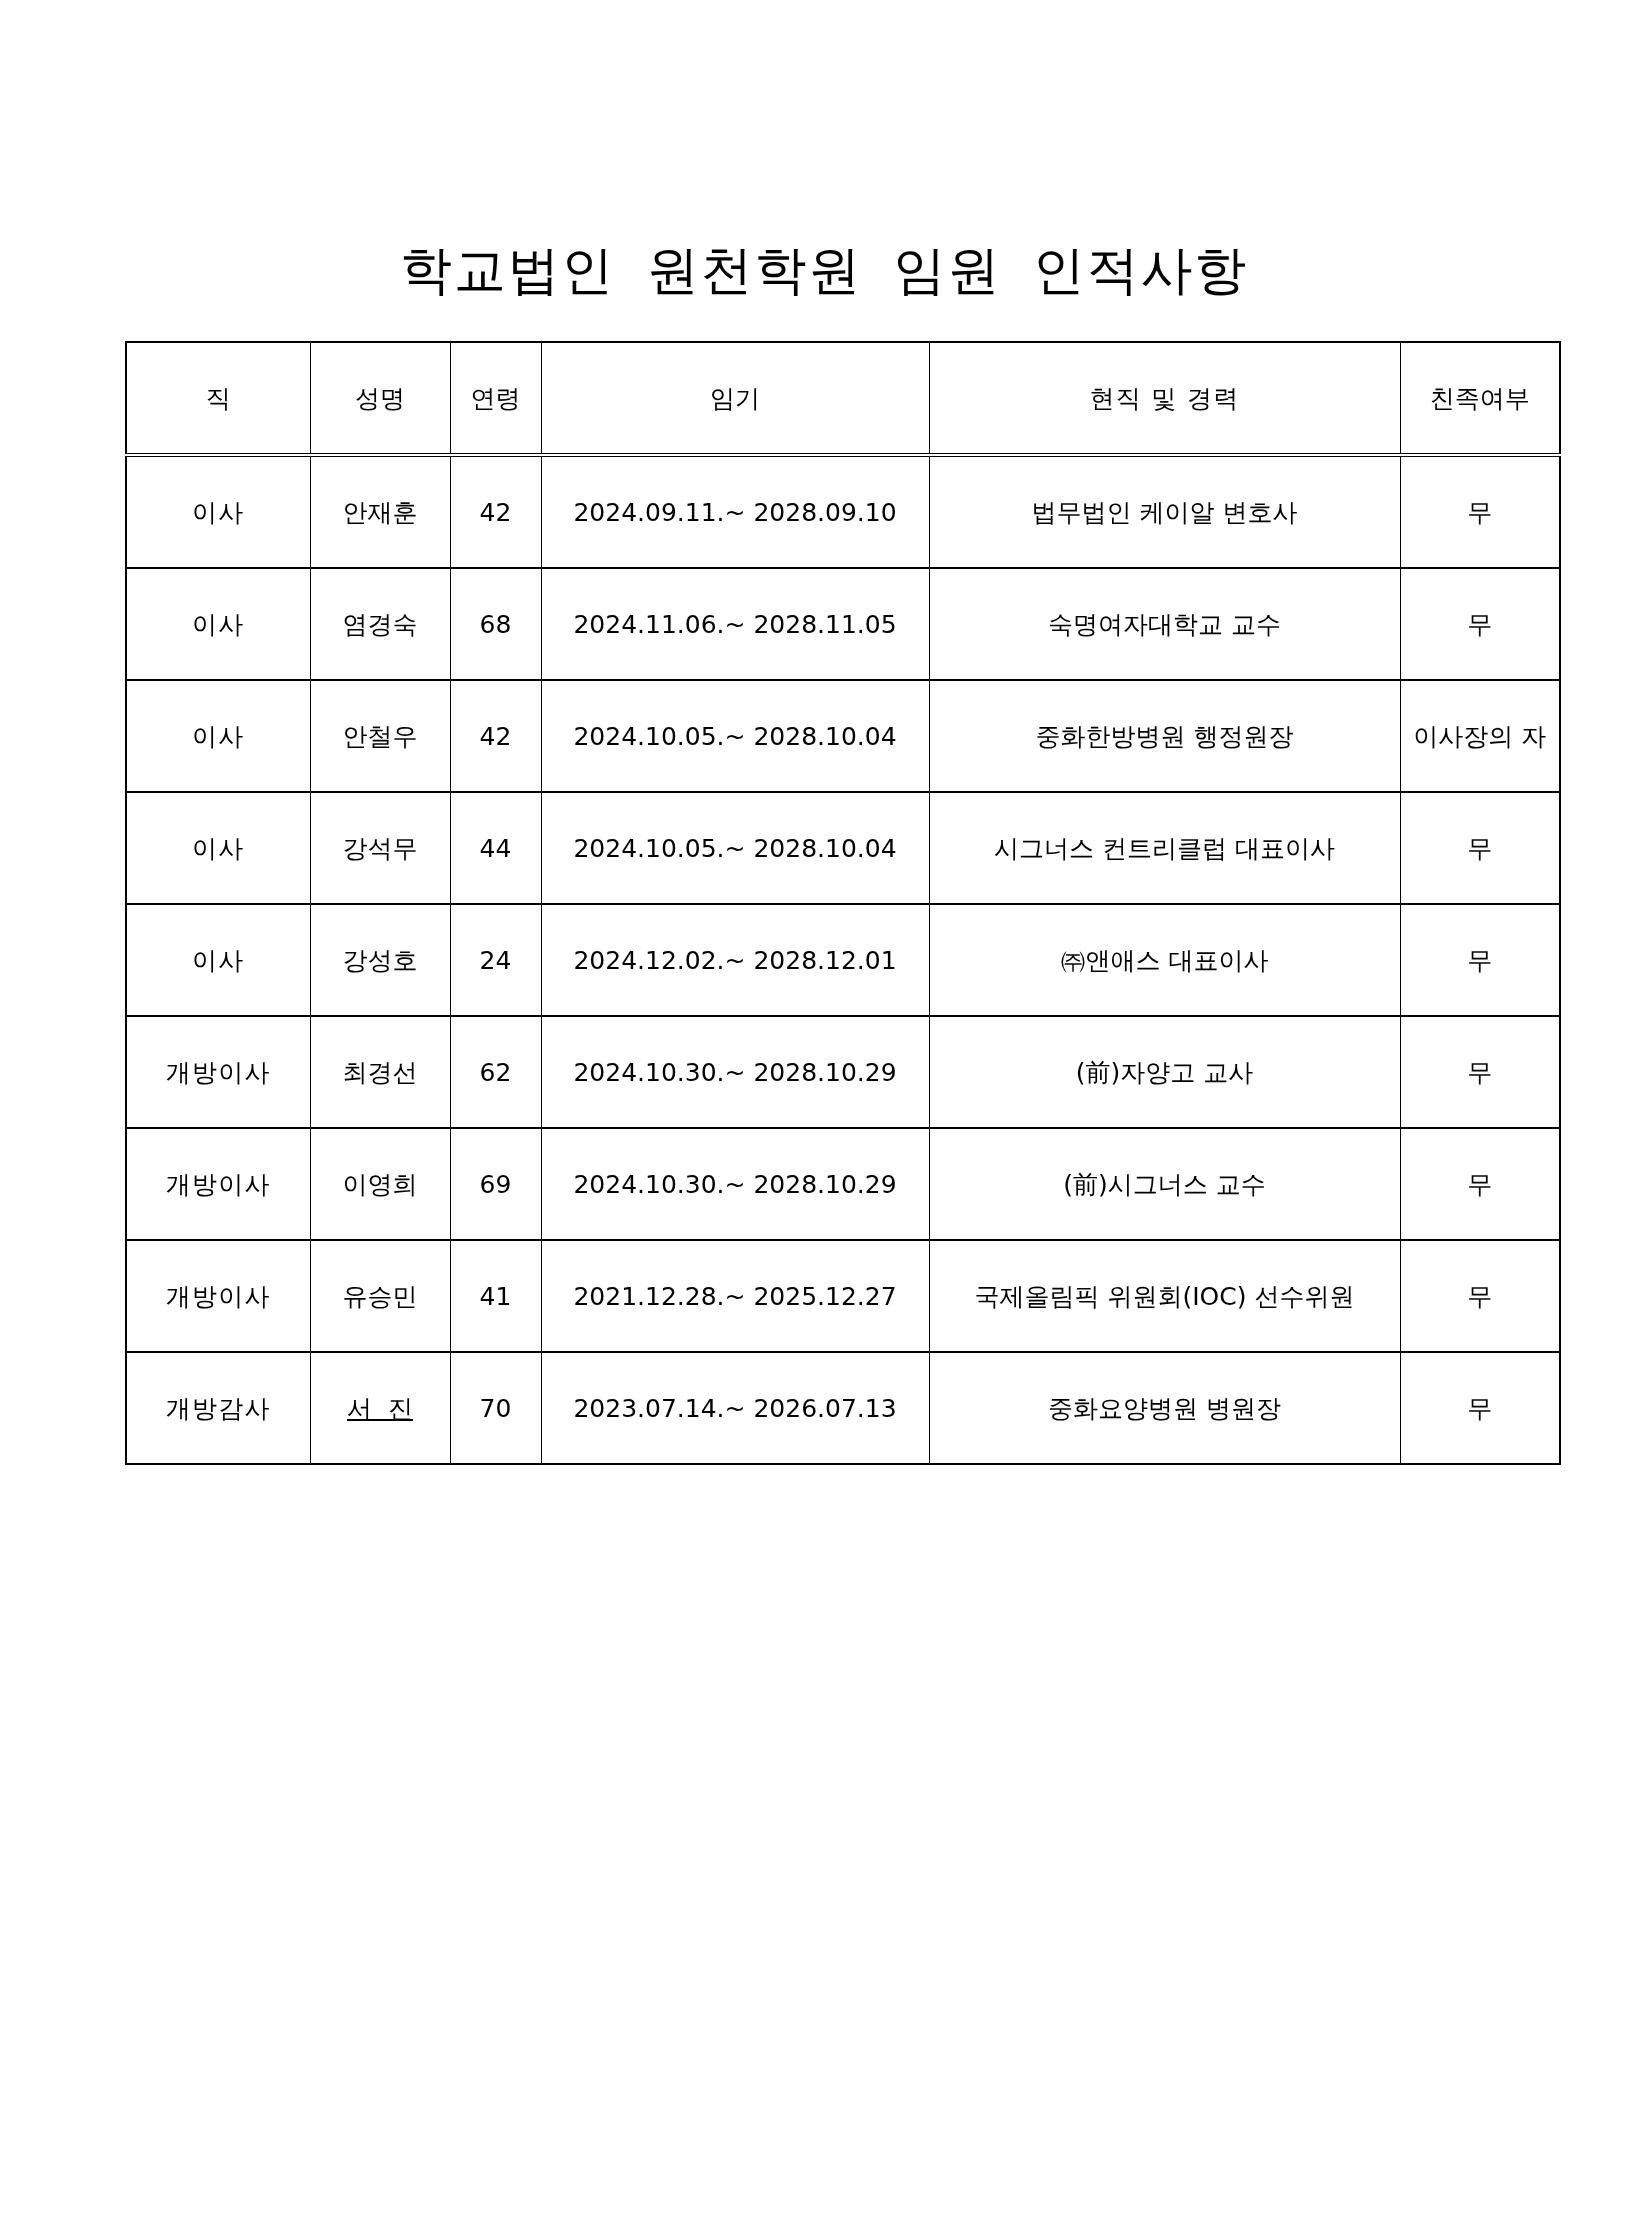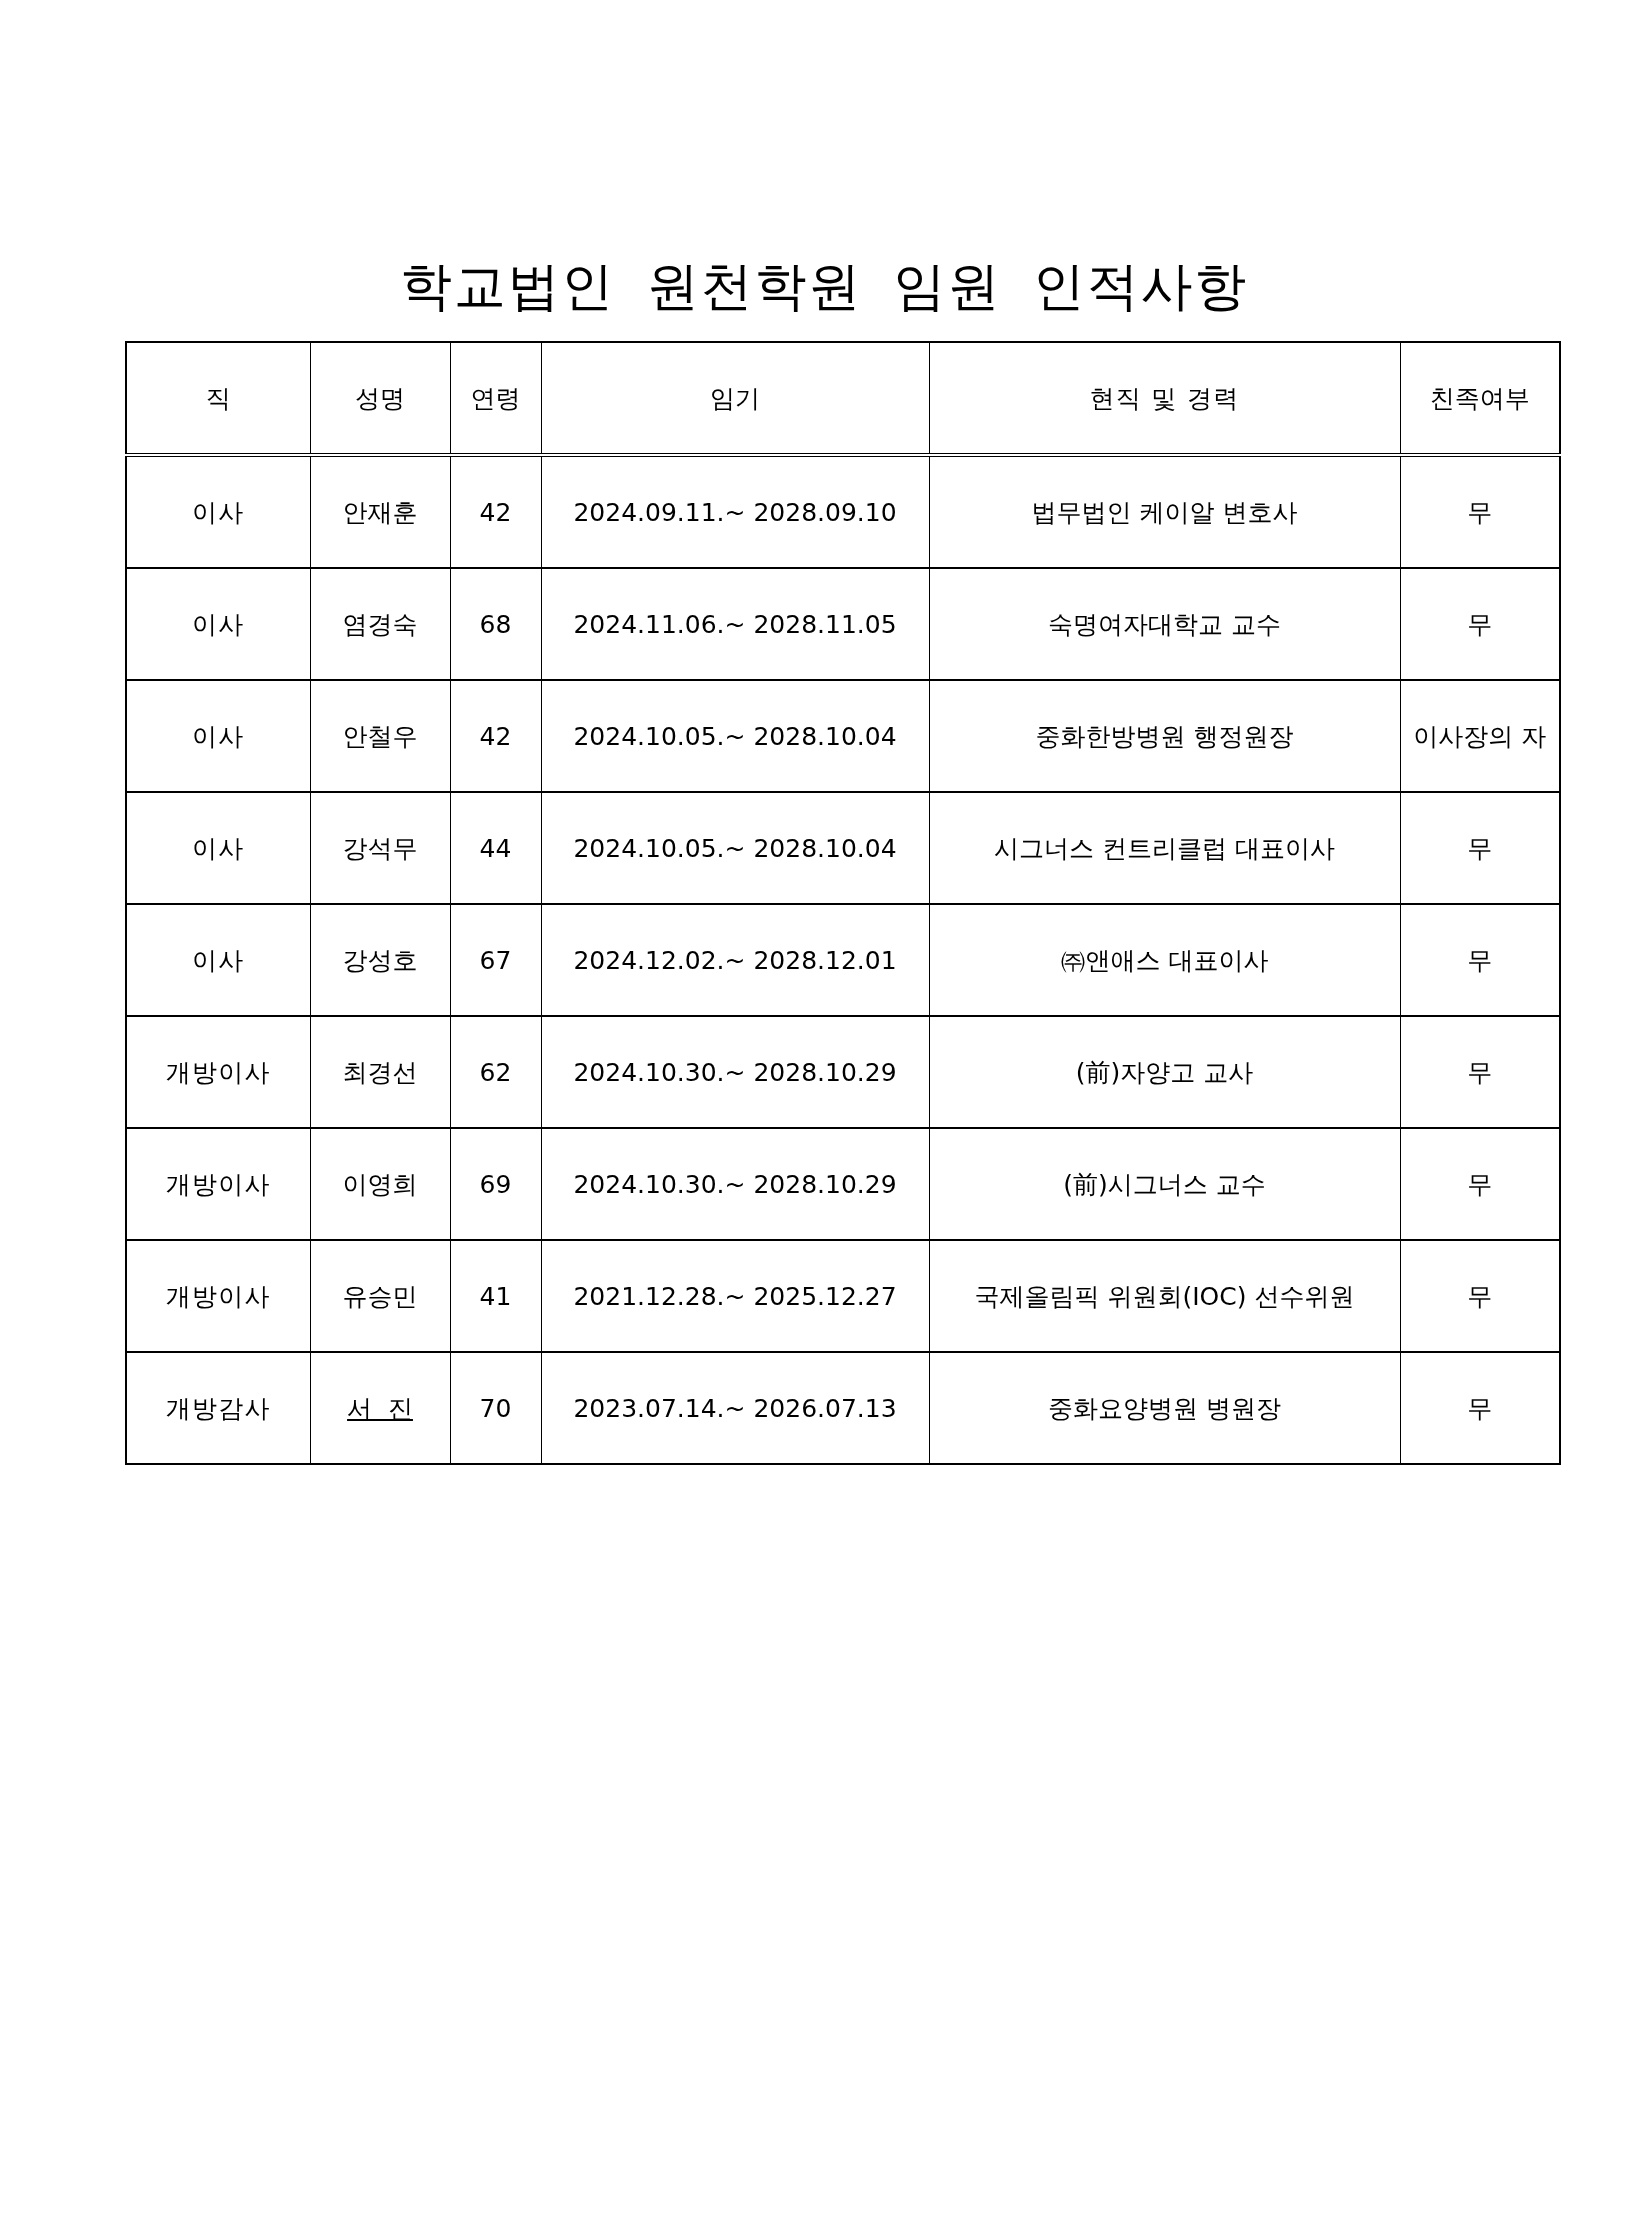--- a/index.html
+++ b/index.html
@@ -10,21 +10,21 @@
     body {
       width: 1648px;
       height: 2330px;
       position: relative;
       overflow: hidden;
       font-family: "DejaVu Sans", "Liberation Sans", sans-serif;
       color: #000000;
     }
     .page-title {
       position: absolute;
-      top: 251px;
+      top: 235px;
       left: 0;
       width: 1648px;
       text-align: center;
       font-size: 52px;
       letter-spacing: 1.8px;
       word-spacing: 13.3px;
       line-height: 71px;
       font-weight: normal;
       margin: 0;
     }
@@ -131,21 +131,21 @@
       <td class="spaced">이사</td>
       <td>강석무</td>
       <td>44</td>
       <td>2024.10.05.~ 2028.10.04</td>
       <td>시그너스 컨트리클럽 대표이사</td>
       <td>무</td>
     </tr>
     <tr>
       <td class="spaced">이사</td>
       <td>강성호</td>
-      <td>67</td>
+      <td>24</td>
       <td>2024.12.02.~ 2028.12.01</td>
       <td>㈜앤애스 대표이사</td>
       <td>무</td>
     </tr>
     <tr>
       <td class="spaced">개방이사</td>
       <td>최경선</td>
       <td>62</td>
       <td>2024.10.30.~ 2028.10.29</td>
       <td>(前)자양고 교사</td>

